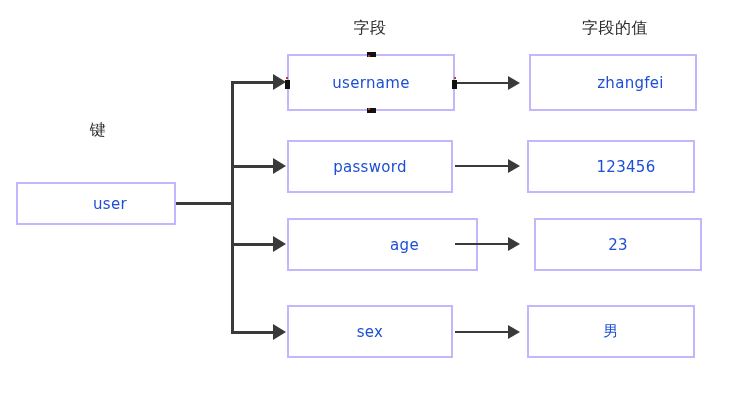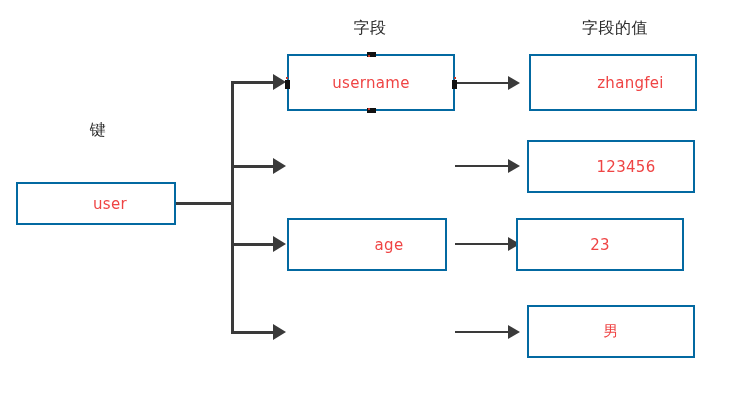--- a/index.html
+++ b/index.html
@@ -25,27 +25,27 @@
     color: #2b2b2b;
     white-space: nowrap;
     text-align: center;
     letter-spacing: 0.5px;
   }
 
   
   .node {
     position: absolute;
     box-sizing: border-box;
-    border: 2px solid #0369a1;
+    border: 2px solid #c4b5fd;
     background: #ffffff;
     display: flex;
     align-items: center;
     justify-content: center;
     font-size: 15px;
-    color: #ef4444;
+    color: #1d4ed8;
     letter-spacing: 0.3px;
   }
   .node.cjk { font-size: 15px; }
 
   
   .handle {
     position: absolute;
     width: 5px;
     height: 9px;
     background: #111111;
@@ -125,45 +125,51 @@
   <div class="ln-h thin" style="left:457px; top:82px; width:55px;"></div>
   <div class="arrow thin" style="left:508px; top:76px;"></div>
 
   <div class="node" style="left:529px; top:54px; width:168px; height:57px;padding-left:35px;">
     <span>zhangfei</span>
   </div>
 
   <div class="ln-h" style="left:231px; top:165px; width:45px;"></div>
   <div class="arrow" style="left:273px; top:158px;"></div>
 
+  <div class="node" style="left:287px; top:140px; width:166px; height:53px;">
+    <span>password</span>
+  </div>
 
   <div class="ln-h thin" style="left:455px; top:165px; width:57px;"></div>
   <div class="arrow thin" style="left:508px; top:159px;"></div>
 
   <div class="node" style="left:527px; top:140px; width:168px; height:53px;padding-left:30px;">
     <span>123456</span>
   </div>
 
   <div class="ln-h" style="left:231px; top:243px; width:45px;"></div>
   <div class="arrow" style="left:273px; top:236px;"></div>
 
-  <div class="node" style="left:287px; top:218px; width:160px; height:53px;padding-left:44px;">
+  <div class="node" style="left:287px; top:218px; width:191px; height:53px;padding-left:44px;">
     <span>age</span>
   </div>
 
   <div class="ln-h thin" style="left:455px; top:243px; width:57px;"></div>
   <div class="arrow thin" style="left:508px; top:237px;"></div>
 
-  <div class="node" style="left:516px; top:218px; width:168px; height:53px;">
+  <div class="node" style="left:534px; top:218px; width:168px; height:53px;">
     <span>23</span>
   </div>
 
   <div class="ln-h" style="left:231px; top:331px; width:45px;"></div>
   <div class="arrow" style="left:273px; top:324px;"></div>
 
+  <div class="node cjk" style="left:287px; top:305px; width:166px; height:53px;">
+    <span>sex</span>
+  </div>
 
   <div class="ln-h thin" style="left:455px; top:331px; width:57px;"></div>
   <div class="arrow thin" style="left:508px; top:325px;"></div>
 
   <div class="node cjk" style="left:527px; top:305px; width:168px; height:53px;">
     <span>男</span>
   </div>
 
 </div>
 

